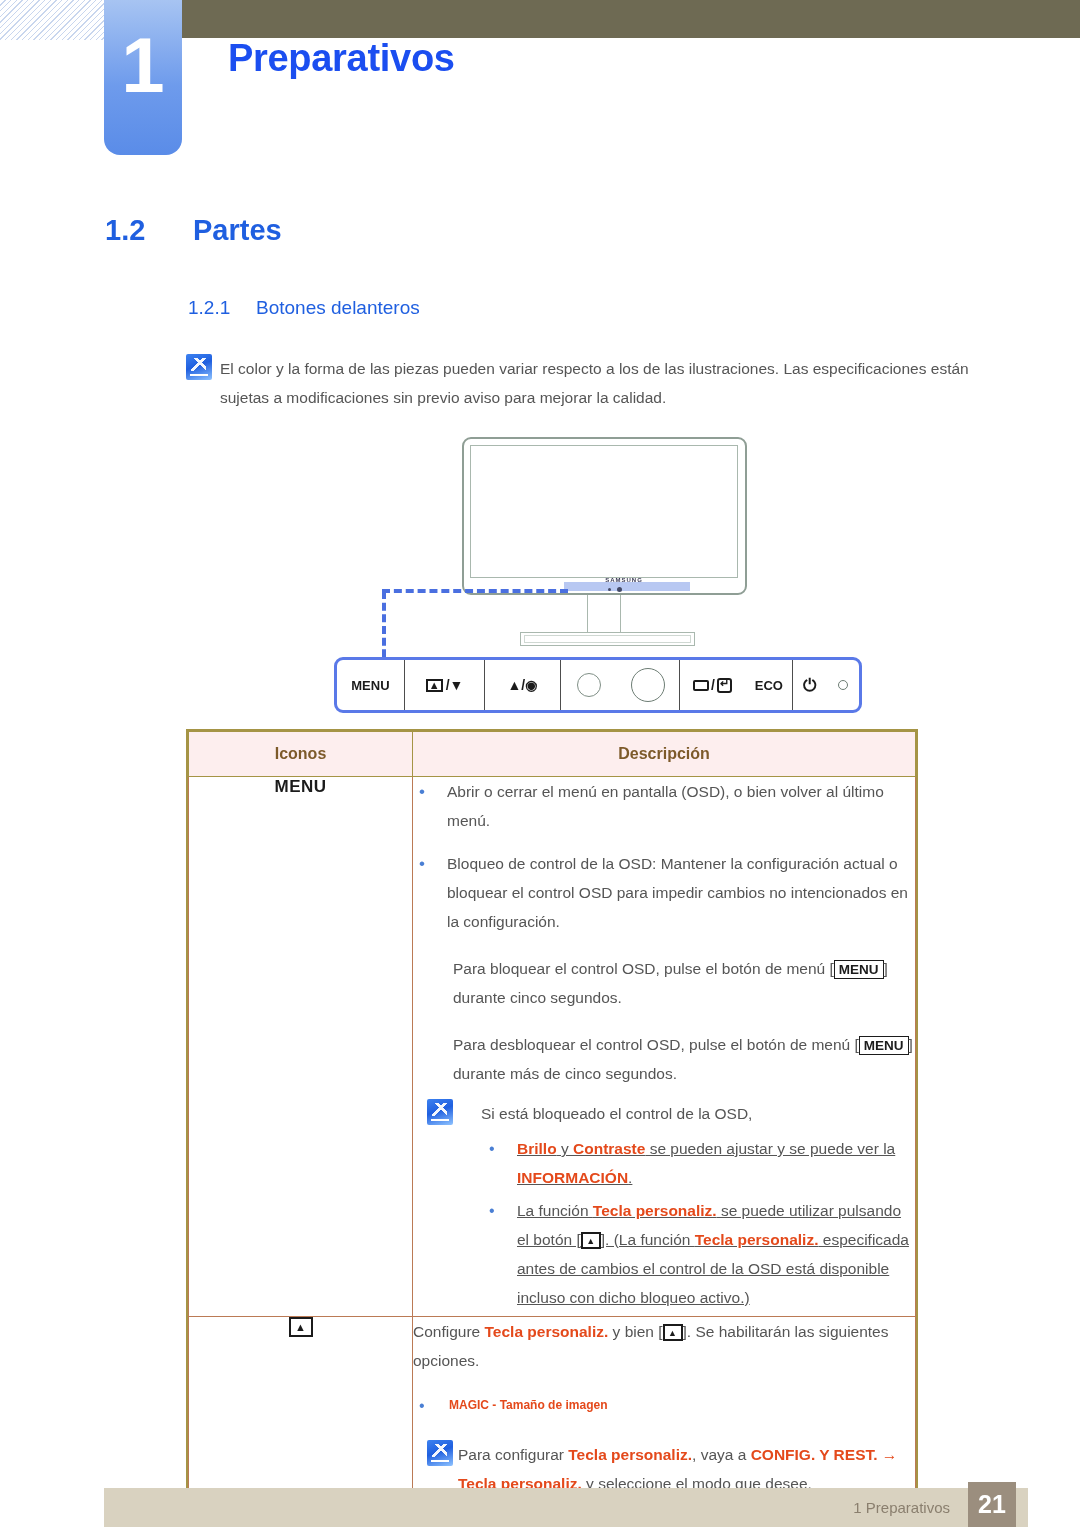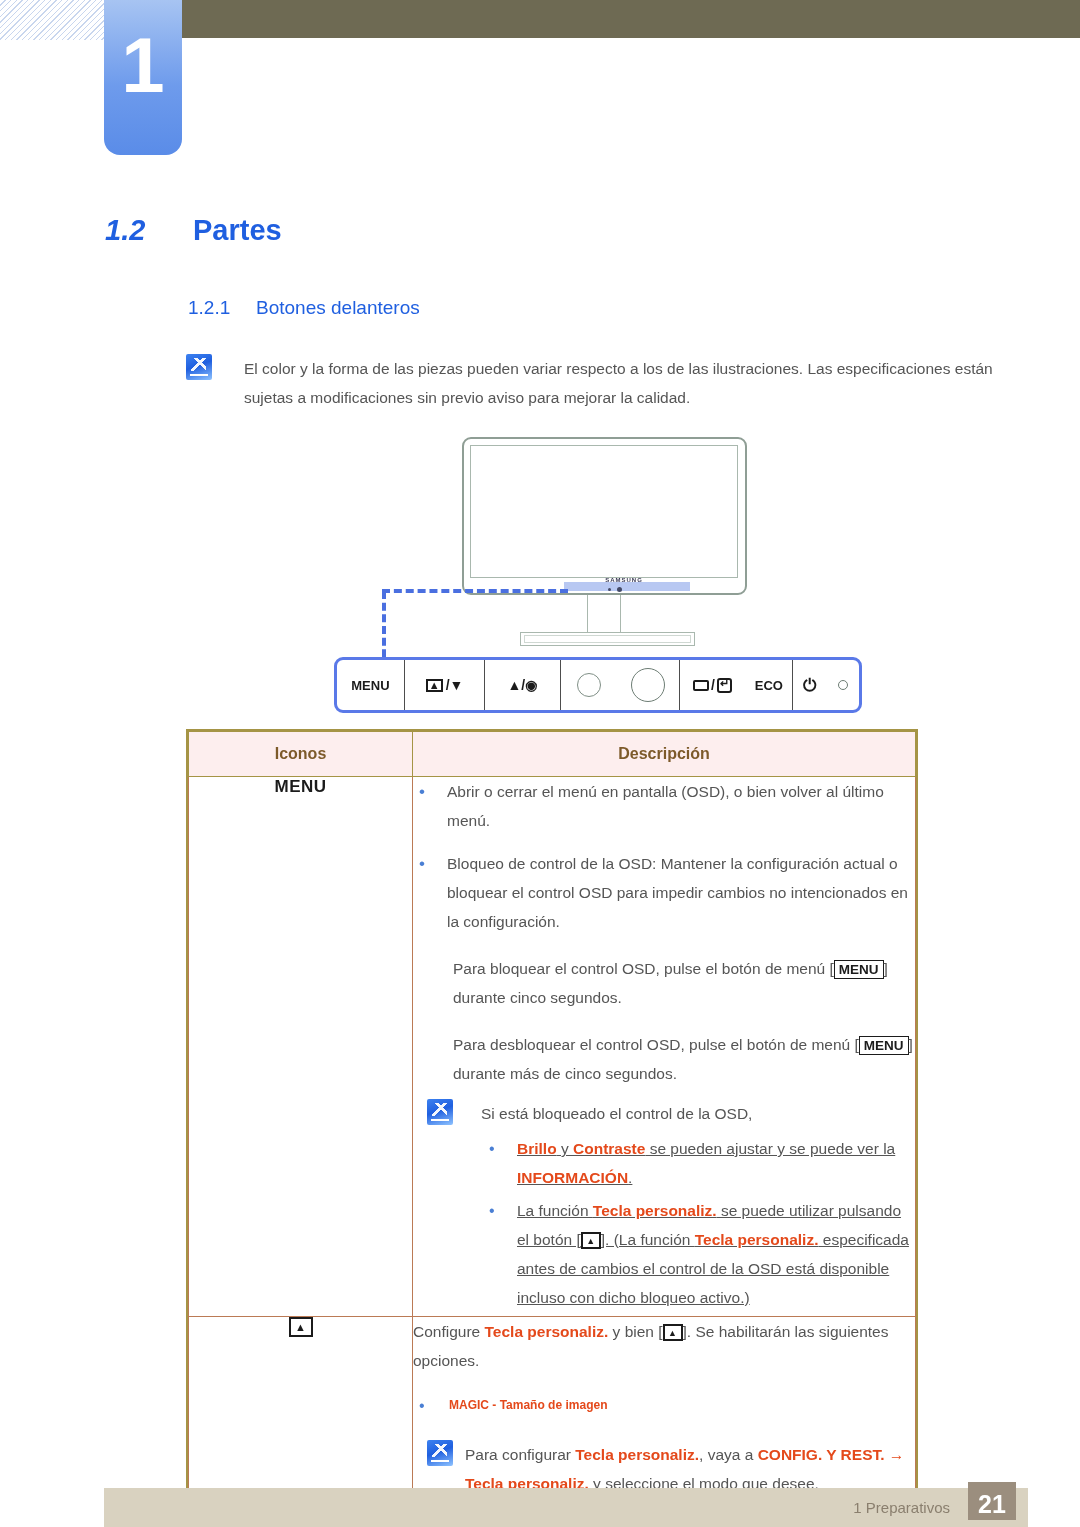--- a/index.html
+++ b/index.html
@@ -71,21 +71,21 @@
   }
 
   
   .h-12 {
     position: absolute;
     left: 105px; top: 214px;
     font-size: 29px;
     font-weight: bold;
     color: #1f5fe0;
   }
-  .h-12 .num { display: inline-block; width: 88px; font-style: italic; }
+  .h-12 .num { display: inline-block; width: 88px; }
 
   .h-121 {
     position: absolute;
     left: 188px; top: 297px;
     font-size: 19px;
     font-weight: normal;
     color: #1f5fe0;
   }
   .h-121 .num { display: inline-block; width: 68px; }
 
@@ -116,21 +116,21 @@
     width: 18px; height: 2px;
     background: #ffffff;
   }
 
   
   .top-note {
     position: absolute;
     left: 186px; top: 354px;
     width: 830px;
     display: flex;
-    gap: 32px;
+    gap: 8px;
   }
   .top-note .txt {
     font-size: 15.5px;
     line-height: 29px;
     color: #555555;
     width: 790px;
   }
 
   
   .illus {
@@ -439,21 +439,21 @@
     width: 36px;
     color: #4a7fd4;
     font-size: 16px;
     line-height: 29px;
     padding-left: 6px;
     box-sizing: border-box;
   }
 
   .bottom-note {
     display: flex;
-    gap: 12px;
+    gap: 5px;
     margin: 20px 0 22px 14px;
   }
   .bottom-note .ntxt { width: 520px; }
 
   
   .footer-bar {
     position: absolute;
     left: 104px; top: 1488px;
     width: 924px;
     height: 39px;
@@ -468,37 +468,38 @@
     text-align: right;
     padding-right: 18px;
     box-sizing: border-box;
     font-size: 15px;
     color: #8a7f6e;
   }
   .footer-page {
     position: absolute;
     left: 968px; top: 1482px;
     width: 48px;
-    height: 38px;
+    height: 45px;
     background: #9b8e7e;
     color: #ffffff;
     font-size: 25px;
     font-weight: bold;
     text-align: center;
     line-height: 45px;
   }
 </style>
 </head>
 <body>
 
 <div class="header">
   <div class="hatch"></div>
   <div class="olive-bar"></div>
   <div class="chap-num-box"></div>
   <div class="chap-num">1</div>
+  <div class="chap-title">Preparativos</div>
 </div>
 
 <div class="h-12">
   <span class="num">1.2</span><span>Partes</span>
 </div>
 
 <div class="h-121">
   <span class="num">1.2.1</span><span>Botones delanteros</span>
 </div>
 

